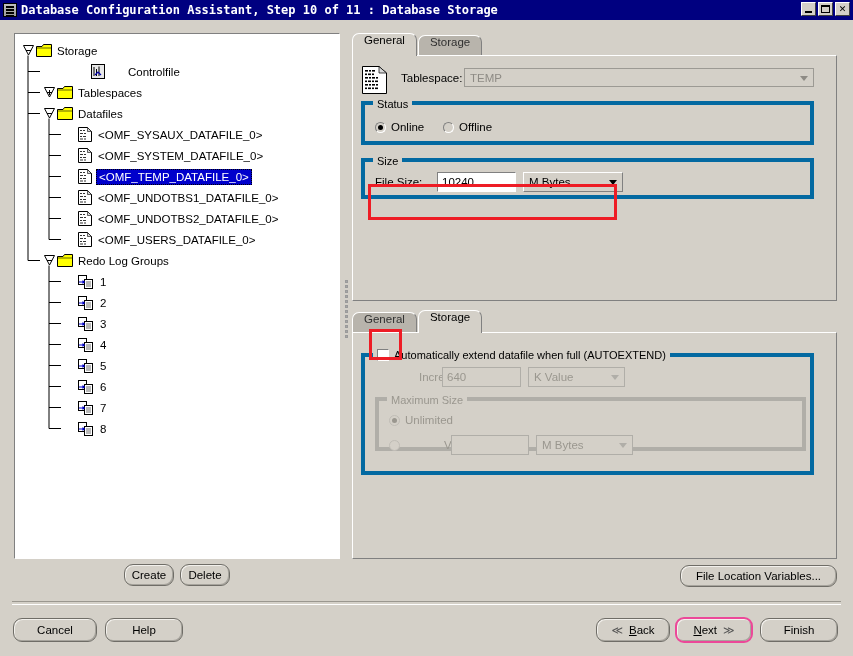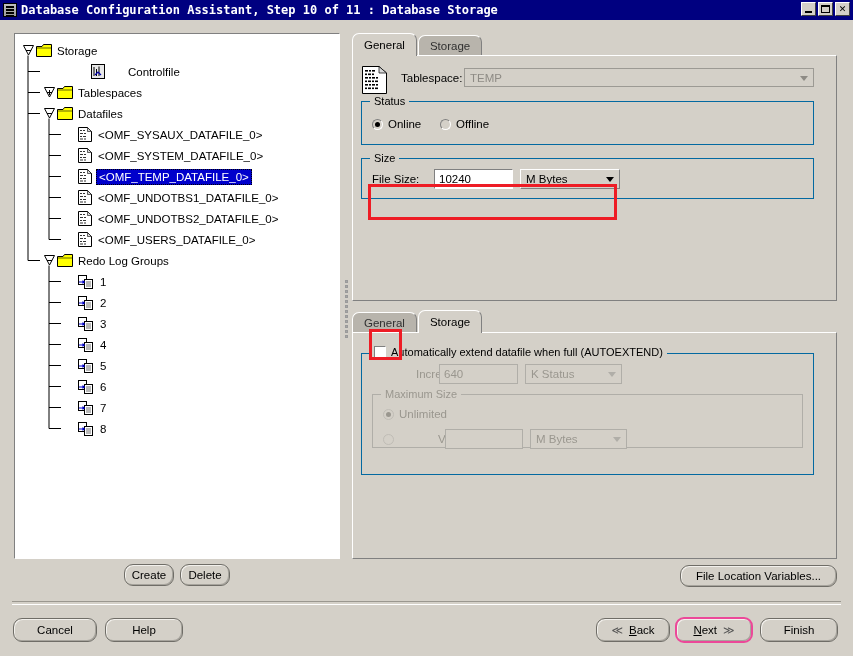--- a/index.html
+++ b/index.html
@@ -94,40 +94,40 @@
   
   .rightwrap{position:absolute;left:352px;top:13px;width:485px;height:526px;}
 
   .tabpanel{position:absolute;left:0;width:485px;
     background:#d4d0c8;}
   .tabpanel.top{top:0;height:268px;}
   .tabpanel.bottom{top:277px;height:249px;}
 
   .tabstrip{position:absolute;left:0;top:0;height:23px;display:flex;align-items:flex-end;}
   .tab{
-    height:21px;padding:0 11px;display:flex;align-items:center;
+    height:21px;padding:0 11px;display:flex;
     font-size:11.5px;color:#000;
     border-top-left-radius:7px;border-top-right-radius:7px;
     border-top:1px solid #fff;border-left:1px solid #fff;border-right:1px solid #808080;
     box-sizing:border-box;margin-right:1px;position:relative;margin-top:13px;
   }
   .tab.active{background:#d4d0c8;height:23px;z-index:3;border-bottom:0;}
   .tab.inactive{background:#b8b4ac;height:21px;color:#303030;}
 
   .tabbody{
     position:absolute;left:0;top:22px;right:0;bottom:0;
     background:#d4d0c8;
     border:1px solid #fff;border-right-color:#808080;border-bottom-color:#808080;
     box-sizing:border-box;
   }
 
   
   .group{
     position:absolute;
-    border:1px solid #0369a1;
+    border:4px solid #0369a1;
     box-sizing:border-box;
   }
   .group > .gtitle{
     position:absolute;left:8px;top:-7px;background:#d4d0c8;padding:0 4px;
     font-size:11px;color:#000;white-space:nowrap;
   }
   .group.dim{border-color:#b0aea8;}
   .group.dim > .gtitle{color:#9a978f;}
 
   .lbl{font-size:11.5px;color:#000;}
@@ -675,21 +675,21 @@
             <span class="gtitle" style="left:8px;top:-8px;display:flex;align-items:center;gap:5px;">
               <span class="chk"></span>
               <span>Automatically extend datafile when full (AUTOEXTEND)</span>
             </span>
 
             <span class="lbl dim" style="position:absolute;left:10px;top:14px;margin-left:44px;">Increment:</span>
             <div class="txt dim" style="left:77px;top:10px;width:79px;height:20px;">
               <span>640</span>
             </div>
             <div class="combo dim" style="left:163px;top:10px;width:97px;height:20px;">
-              <span>K Status</span>
+              <span>K Value</span>
               <span class="arrow"></span>
             </div>
 
             <div class="group dim" style="left:10px;top:40px;width:431px;height:54px;text-align:right;">
               <span class="gtitle">Maximum Size</span>
               <div class="radio" style="left:10px;top:13px;">
                 <span class="rmark dimc on"></span>
                 <span class="lbl dim">Unlimited</span>
               </div>
               <div class="radio" style="left:10px;top:38px;gap:44px;">

